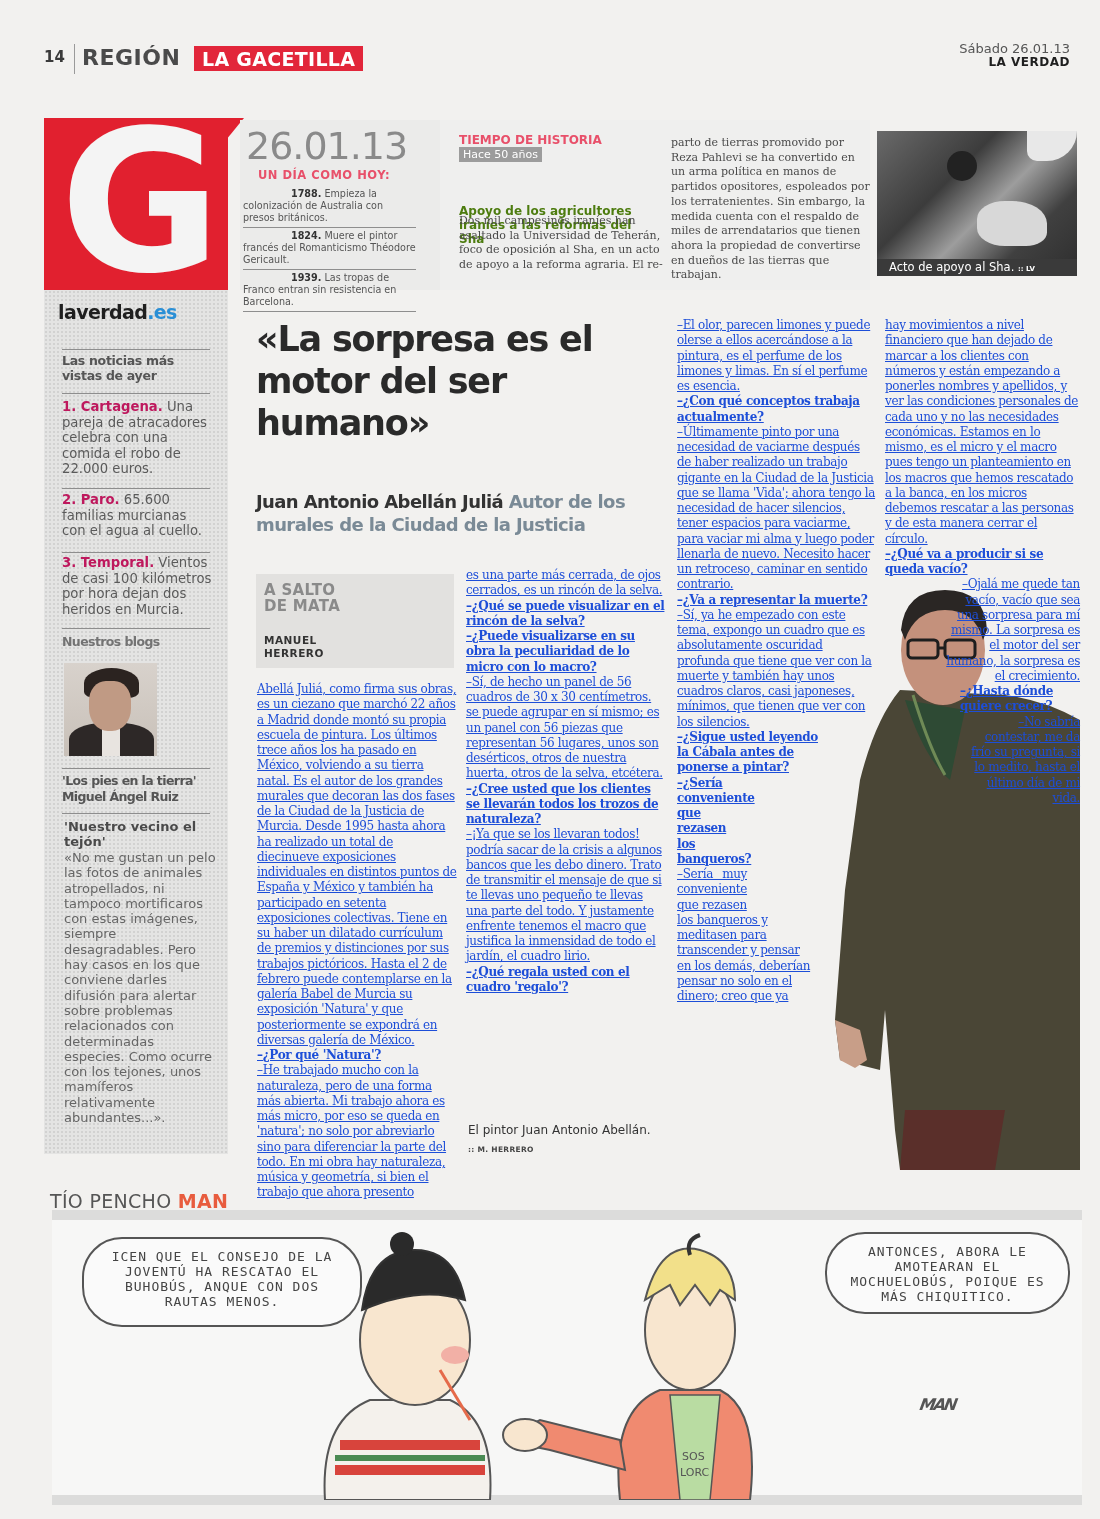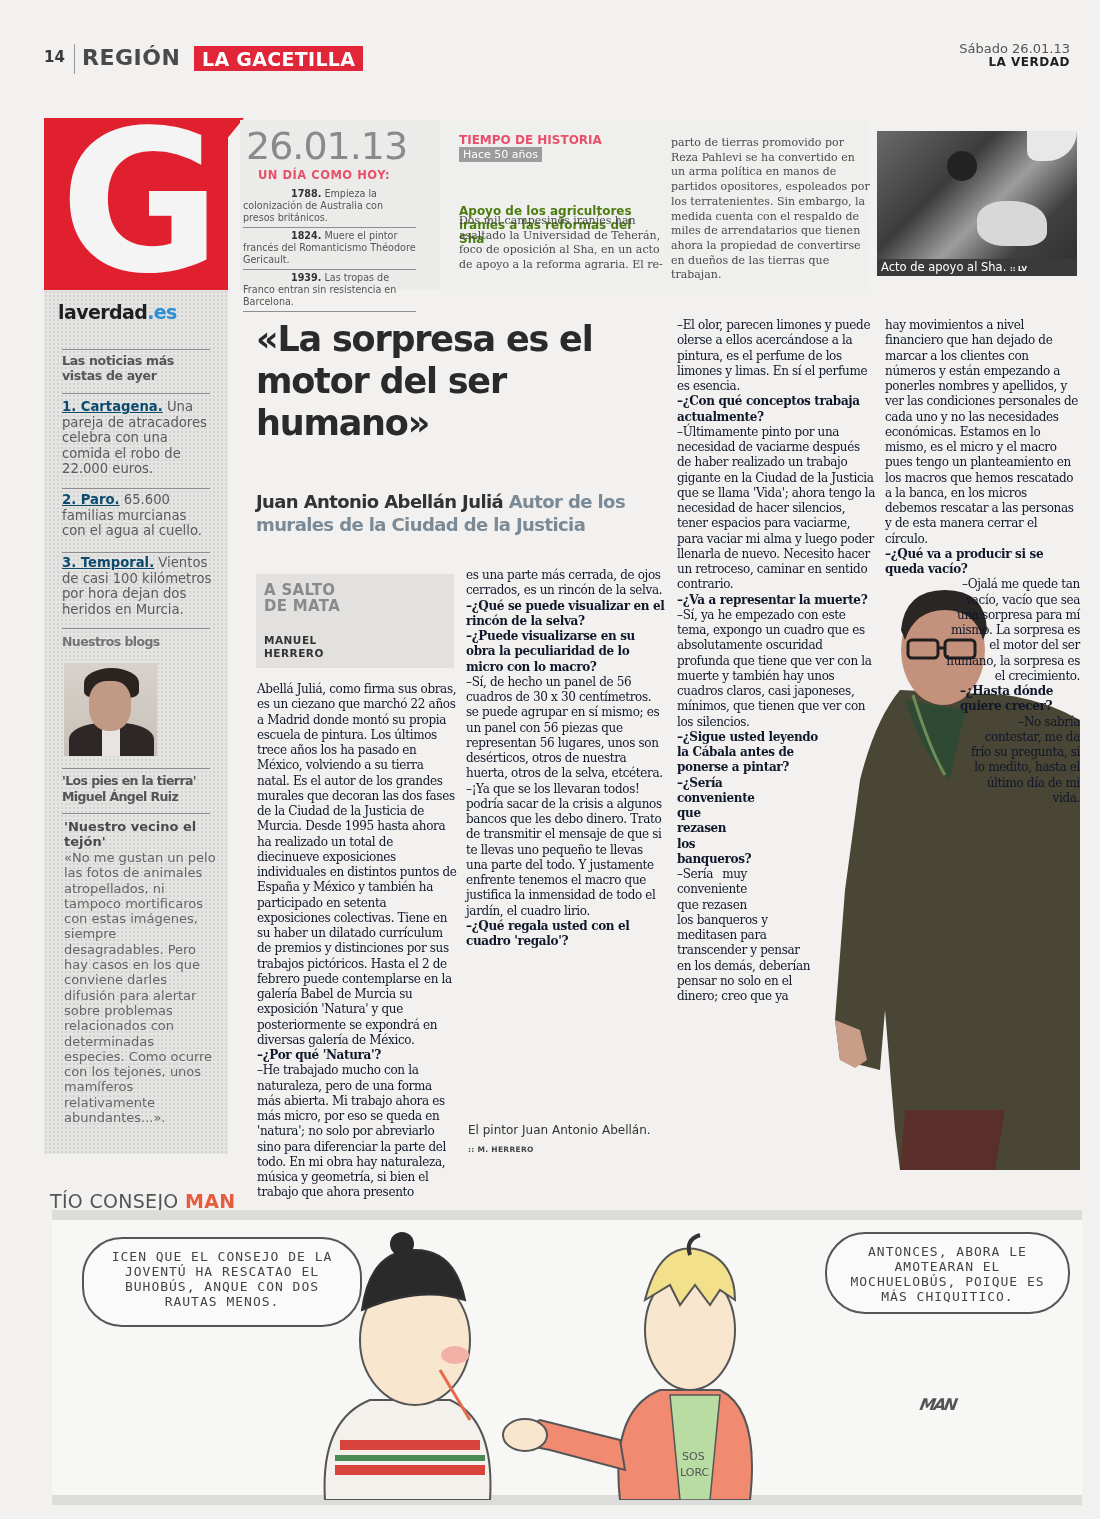--- a/index.html
+++ b/index.html
@@ -36,49 +36,49 @@
   .hist-box { left: 440px; top: 120px; width: 430px; height: 170px; background: #efefee; }
   .hist-title { left: 459px; top: 133px; font: bold 12px "DejaVu Sans", sans-serif; color: #e8506a; }
   .hist-badge { left: 459px; top: 147px; background: #9c9c9c; color: #fff; font: 11px "DejaVu Sans", sans-serif; padding: 1px 4px; }
   .hist-head { left: 459px; top: 172px; width: 200px; font: bold 12px "DejaVu Sans", sans-serif; color: #4d7c0f; line-height: 14px; margin-top: 32px; }
   .hist-col1 { left: 459px; top: 214px; width: 205px; font: 11px "DejaVu Serif", serif; color: #4a4a4a; line-height: 14.7px; }
   .hist-col2 { left: 671px; top: 136px; width: 200px; font: 11px "DejaVu Serif", serif; color: #4a4a4a; line-height: 14.7px; }
   .hist-photo { left: 877px; top: 131px; width: 200px; height: 145px; background: linear-gradient(135deg,#6a6a6a 0%,#3c3c3c 35%,#9d9d9d 55%,#404040 75%,#2e2e2e 100%); overflow: hidden; }
   .hist-photo .p1 { position: absolute; left: 100px; top: 70px; width: 70px; height: 45px; background: #d8d8d8; border-radius: 40% 50% 30% 40%; }
   .hist-photo .p2 { position: absolute; left: 150px; top: 0; width: 50px; height: 30px; background: #e8e8e8; border-radius: 0 0 30px 10px; }
   .hist-photo .p3 { position: absolute; left: 70px; top: 20px; width: 30px; height: 30px; background: #222; border-radius: 50%; }
-  .hist-cap { left: 877px; top: 259px; width: 200px; height: 17px; background: #3a3a3a; color: #fff; font: 11.5px "DejaVu Sans", sans-serif; padding: 1px 4px; }
+  .hist-cap { left: 877px; top: 259px; width: 200px; height: 17px; background: #3a3a3a; color: #fff; font: 11.5px "DejaVu Sans", sans-serif; padding: 1px 12px; }
   .hist-cap small { font-size: 7px; font-weight: bold; }
 
   
   .side { left: 44px; top: 290px; width: 184px; height: 864px; background: #e4e4e3; background-image: radial-gradient(#d2d2d1 0.8px, transparent 0.9px); background-size: 4px 4px; }
   .side-logo { left: 58px; top: 301px; font: bold 19px "DejaVu Sans", sans-serif; color: #1f1f1f; letter-spacing: -0.6px; }
   .side-logo span { color: #2a8fd6; }
   .side-rule { position: absolute; height: 1px; background: #8e8e8e; left: 62px; width: 148px; }
   .side-head { left: 62px; top: 353px; width: 150px; font: bold 12.5px "DejaVu Sans", sans-serif; color: #555; line-height: 15px; letter-spacing: -0.3px; }
   .side-news { left: 62px; width: 150px; font: 13.2px "DejaVu Sans", sans-serif; color: #5a5a5a; line-height: 15.6px; }
-  .side-news b { color: #0c4a6e; text-decoration: underline; }
+  .side-news b { color: #be185d; }
   .side-blogs { left: 62px; top: 634px; font: bold 12.5px "DejaVu Sans", sans-serif; color: #737373; letter-spacing: -0.6px; }
   .side-photo { left: 64px; top: 663px; width: 93px; height: 93px; background: linear-gradient(180deg,#d8d2cc 0%,#c8c0b8 100%); overflow: hidden; }
   .side-photo .hair { position: absolute; left: 20px; top: 5px; width: 55px; height: 30px; background: #2b2320; border-radius: 50% 50% 20% 20%; }
   .side-photo .face { position: absolute; left: 25px; top: 18px; width: 42px; height: 50px; background: #c09a84; border-radius: 40% 40% 45% 45%; }
   .side-photo .coat { position: absolute; left: 5px; top: 60px; width: 85px; height: 40px; background: #2d2827; border-radius: 40% 40% 0 0; }
   .side-photo .shirt { position: absolute; left: 38px; top: 62px; width: 18px; height: 32px; background: #e8e4e0; }
   .side-blog1 { left: 62px; top: 773px; width: 150px; font: bold 12.5px "DejaVu Sans", sans-serif; color: #555; line-height: 16px; letter-spacing: -0.6px; }
   .side-blog2-t { left: 64px; top: 819px; width: 150px; font: bold 13px "DejaVu Sans", sans-serif; color: #4a4a4a; line-height: 15.4px; }
   .side-blog2 { left: 64px; top: 850px; width: 152px; font: 13px "DejaVu Sans", sans-serif; color: #666; line-height: 15.3px; }
 
   
   .headline { left: 256px; top: 318px; width: 340px; font: bold 35px "DejaVu Sans", sans-serif; color: #2a2a2a; line-height: 42px; letter-spacing: -1.2px; }
   .subhead { left: 256px; top: 490px; width: 420px; font: bold 18px "DejaVu Sans", sans-serif; color: #333; line-height: 23px; letter-spacing: -0.6px; }
   .subhead span { color: #7a8a96; }
   .col-salto { left: 256px; top: 574px; width: 198px; height: 94px; background: #e2e1df; }
   .salto-t { left: 264px; top: 582px; font: bold 15px "DejaVu Sans", sans-serif; color: #8a8a8a; line-height: 16px; letter-spacing: 0.3px; }
   .salto-a { left: 264px; top: 634px; font: bold 10.5px "DejaVu Sans", sans-serif; color: #333; line-height: 12.5px; letter-spacing: 0.5px; }
-  .body-col { font: 12px "DejaVu Serif", serif; color: #0f172a; line-height: 15.25px; letter-spacing: -0.35px; }
+  .body-col { font: 12px "DejaVu Serif", serif; color: #1d4ed8; line-height: 15.25px; letter-spacing: -0.35px; text-decoration: underline; }
   .body-col .q { font-weight: bold; }
   .col1 { left: 257px; top: 682px; width: 201px; }
   .col2 { left: 466px; top: 568px; width: 200px; }
   .col3 { left: 677px; top: 318px; width: 200px; }
   .col4 { left: 885px; top: 318px; width: 195px; }
   .caption { left: 468px; top: 1123px; font: 12px "DejaVu Sans", sans-serif; color: #333; }
   .credit { left: 468px; top: 1145px; font: bold 7.5px "DejaVu Sans", sans-serif; color: #444; letter-spacing: 0.3px; }
 
   
   .painter { left: 805px; top: 590px; width: 275px; height: 580px; }
@@ -177,20 +177,21 @@
 <div class="abs body-col col1">
   <p>Abellá Juliá, como firma sus obras, es un ciezano que marchó 22 años a Madrid donde montó su propia escuela de pintura. Los últimos trece años los ha pasado en México, volviendo a su tierra natal. Es el autor de los grandes murales que decoran las dos fases de la Ciudad de la Justicia de Murcia. Desde 1995 hasta ahora ha realizado un total de diecinueve exposiciones individuales en distintos puntos de España y México y también ha participado en setenta exposiciones colectivas. Tiene en su haber un dilatado currículum de premios y distinciones por sus trabajos pictóricos. Hasta el 2 de febrero puede contemplarse en la galería Babel de Murcia su exposición 'Natura' y que posteriormente se expondrá en diversas galería de México.</p>
   <p class="q">–¿Por qué 'Natura'?</p>
   <p>–He trabajado mucho con la naturaleza, pero de una forma más abierta. Mi trabajo ahora es más micro, por eso se queda en 'natura'; no solo por abreviarlo sino para diferenciar la parte del todo. En mi obra hay naturaleza, música y geometría, si bien el trabajo que ahora presento</p>
 </div>
 <div class="abs body-col col2">
   <p>es una parte más cerrada, de ojos cerrados, es un rincón de la selva.</p>
   <p class="q">–¿Qué se puede visualizar en el rincón de la selva?</p>
   <p class="q">–¿Puede visualizarse en su obra la peculiaridad de lo micro con lo macro?</p>
   <p>–Sí, de hecho un panel de 56 cuadros de 30 x 30 centímetros. se puede agrupar en sí mismo; es un panel con 56 piezas que representan 56 lugares, unos son desérticos, otros de nuestra huerta, otros de la selva, etcétera.</p>
+  <p class="q">–¿Cree usted que los clientes se llevarán todos los trozos de naturaleza?</p>
   <p>–¡Ya que se los llevaran todos! podría sacar de la crisis a algunos bancos que les debo dinero. Trato de transmitir el mensaje de que si te llevas uno pequeño te llevas una parte del todo. Y justamente enfrente tenemos el macro que justifica la inmensidad de todo el jardín, el cuadro lirio.</p>
   <p class="q">–¿Qué regala usted con el cuadro 'regalo'?</p>
 </div>
 <div class="abs body-col col3">
   <p>–El olor, parecen limones y puede olerse a ellos acercándose a la pintura, es el perfume de los limones y limas. En sí el perfume es esencia.</p>
   <p class="q">–¿Con qué conceptos trabaja actualmente?</p>
   <p>–Últimamente pinto por una necesidad de vaciarme después de haber realizado un trabajo gigante en la Ciudad de la Justicia que se llama 'Vida'; ahora tengo la necesidad de hacer silencios, tener espacios para vaciarme, para vaciar mi alma y luego poder llenarla de nuevo. Necesito hacer un retroceso, caminar en sentido contrario.</p>
   <p class="q">–¿Va a representar la muerte?</p>
   <p>–Sí, ya he empezado con este tema, expongo un cuadro que es absolutamente oscuridad profunda que tiene que ver con la muerte y también hay unos cuadros claros, casi japoneses, mínimos, que tienen que ver con los silencios.</p>
   <p class="q" style="width:150px">–¿Sigue usted leyendo la Cábala antes de ponerse a pintar?</p>
@@ -201,21 +202,21 @@
 <div class="abs body-col col4">
   <p>hay movimientos a nivel financiero que han dejado de marcar a los clientes con números y están empezando a ponerles nombres y apellidos, y ver las condiciones personales de cada uno y no las necesidades económicas. Estamos en lo mismo, es el micro y el macro pues tengo un planteamiento en los macros que hemos rescatado a la banca, en los micros debemos rescatar a las personas y de esta manera cerrar el círculo.</p>
   <p class="q">–¿Qué va a producir si se queda vacío?</p>
   <p style="padding-left:60px;text-align:right">–Ojalá me quede tan vacío, vacío que sea una sorpresa para mí mismo. La sorpresa es el motor del ser humano, la sorpresa es el crecimiento.</p>
   <p class="q" style="padding-left:75px">–¿Hasta dónde quiere crecer?</p>
   <p style="padding-left:80px;text-align:right">–No sabría contestar, me da frío su pregunta, si lo medito, hasta el último día de mi vida.</p>
 </div>
 <div class="abs caption">El pintor Juan Antonio Abellán.</div>
 <div class="abs credit">:: M. HERRERO</div>
 
-<div class="abs comic-title"><span>TÍO CONSEJO</span> <b>MAN</b></div>
+<div class="abs comic-title"><span>TÍO PENCHO</span> <b>MAN</b></div>
 <div class="abs comic-box"></div>
 <div class="bubble bubble1">ICEN QUE EL CONSEJO DE LA JOVENTÚ HA RESCATAO EL BUHOBÚS, ANQUE CON DOS RAUTAS MENOS.</div>
 <div class="bubble bubble2">ANTONCES, ABORA LE AMOTEARAN EL MOCHUELOBÚS, POIQUE ES MÁS CHIQUITICO.</div>
 
 <svg class="abs" style="left:280px;top:1230px;width:580px;height:270px" viewBox="0 0 580 270">
 
   <path d="M45 270 Q40 190 90 170 L170 170 Q215 190 210 270 Z" fill="#f4f1ec" stroke="#555" stroke-width="2"></path>
   <path d="M55 240 L205 240 M60 215 L200 215" stroke="#d8443c" stroke-width="10"></path>
   <path d="M55 228 L205 228" stroke="#4a8a52" stroke-width="6"></path>
   <ellipse cx="135" cy="110" rx="55" ry="65" fill="#f8e6cf" stroke="#555" stroke-width="2"></ellipse>

